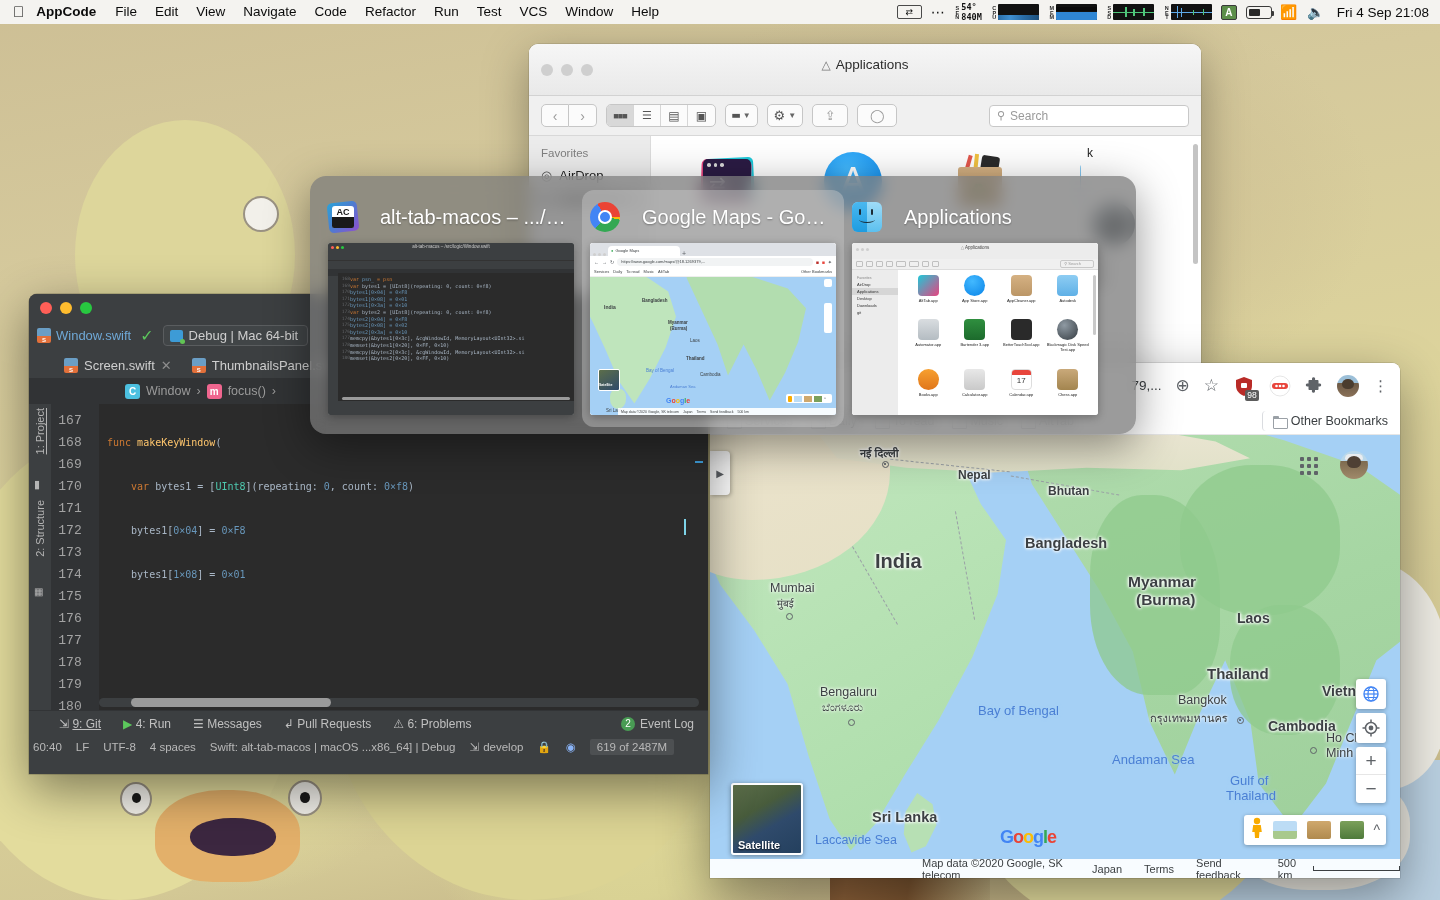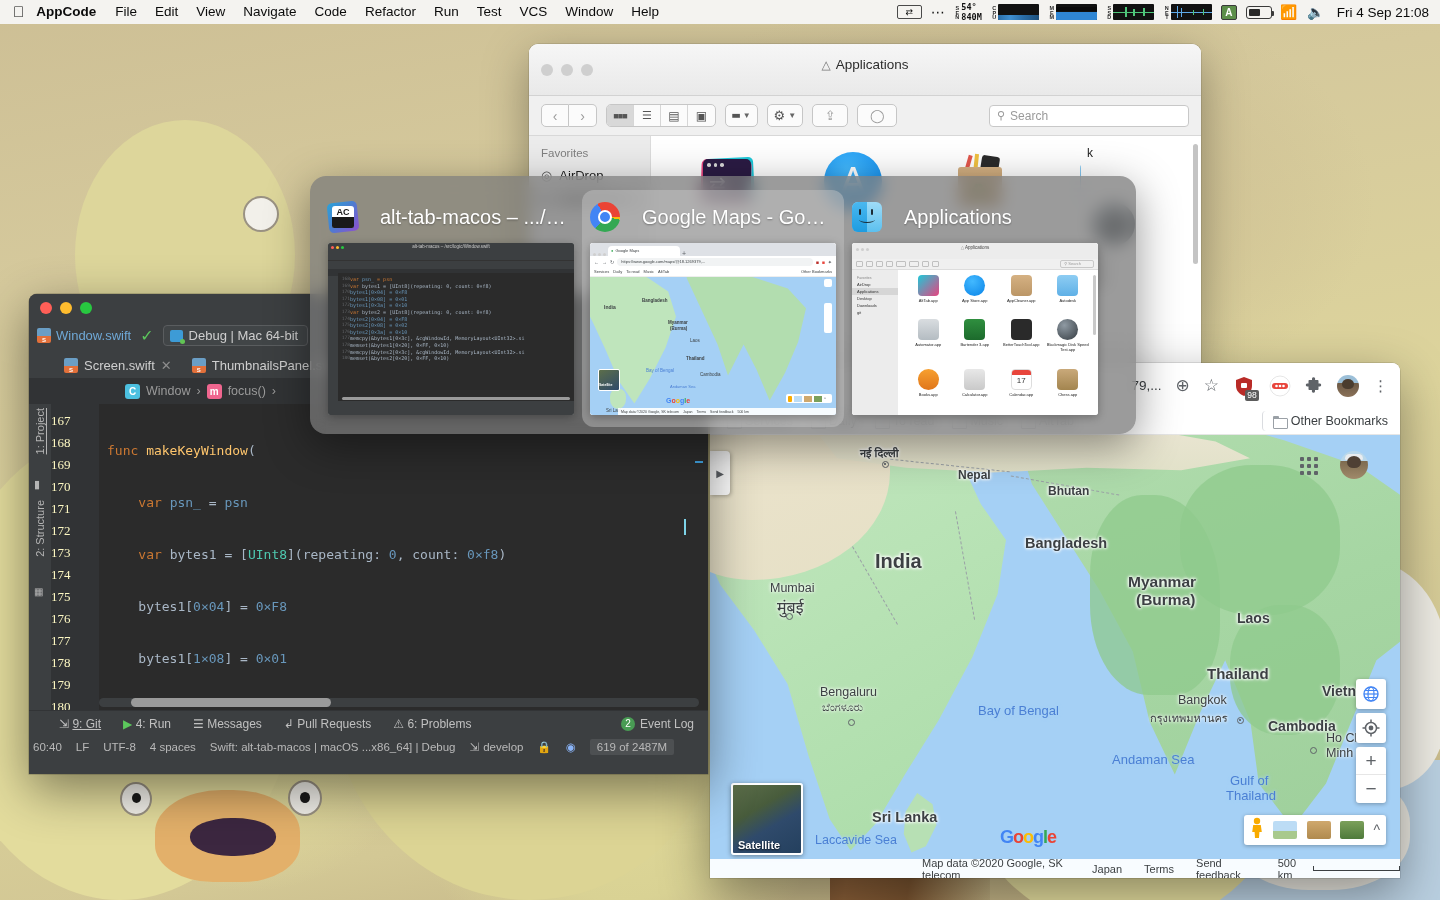--- a/index.html
+++ b/index.html
@@ -194,24 +194,24 @@
     font-size:10px;color:#fff;font-weight:600;}
   .bc-c{background:#4cc0e0;} .bc-m{background:#f0668f;}
   #appcode .editor {
     position:relative; background:#2b2b2b; height:306px; display:flex; overflow:hidden;
   }
   .toolbar-left {
     position:absolute; left:0; top:0; bottom:0; width:22px; background:#3c3f41; z-index:4;
     font-size:11px; color:#b5b5b5;
   }
   .vlabel { writing-mode:vertical-rl; transform:rotate(180deg); white-space:nowrap; }
-  .gutter { width:48px; background:#313335; padding-top:6px; text-align:left;
-    font-family:Liberation Serif, serif; font-size:13px; color:#fef9c3; margin-left:22px;}
+  .gutter { width:48px; background:#313335; padding-top:6px; text-align:center;
+    font-family:Liberation Mono, monospace; font-size:13px; color:#a3a3a3; margin-left:22px;}
   .gutter div { height:22px; line-height:22px; padding-right:10px; }
-  .code { flex:1; padding-top:6px; font-family:"DejaVu Sans Mono",monospace; font-size:13px; white-space:pre; }
+  .code { flex:1; padding-top:6px; font-family:"DejaVu Sans Mono",monospace; font-size:10px; white-space:pre; }
   .code div { height:22px; line-height:22px; padding-left:8px; } .id{color:#a9b7c6;} .hl{color:#6897bb;} .teal{color:#4ec9b0;} .orange{color:#cc7832;} .yellowc{color:#ffc66d;}
   .hscroll { position:absolute; left:70px; bottom:3px; width:600px; height:9px; background:#3c3f41; border-radius:5px;}
   .hscroll i { display:block; width:200px; height:9px; background:#9a9a9a; border-radius:5px; margin-left:32px;}
   .editor-marks { position:absolute; right:4px; top:0; bottom:0; width:10px; }
   .editor-marks i { position:absolute; right:1px; width:8px; height:2px; background:#3d9bd6; }
   .caret { position:absolute; right:22px; top:115px; width:2px; height:16px; background:#7dd3e8;}
   #appcode .statusbar1 {
     height:26px; background:#3c3f41; display:flex; align-items:center; gap:22px; padding-left:30px;
     font-size:12px; color:#c0c0c0; border-top:1px solid #323436;
   }
@@ -635,21 +635,21 @@
     <div class="mp-label" style="left:165px;top:115px;font-size:20px;">India</div>
     <div class="mp-label" style="left:418px;top:138px;font-size:15.5px;">Myanmar</div>
     <div class="mp-label" style="left:426px;top:156px;font-size:15.5px;">(Burma)</div>
     <div class="mp-label" style="left:527px;top:175px;font-size:14px;">Laos</div>
     <div class="mp-label" style="left:497px;top:230px;font-size:15px;">Thailand</div>
     <div class="mp-label" style="left:558px;top:283px;font-size:14px;">Cambodia</div>
     <div class="mp-label" style="left:612px;top:248px;font-size:14px;">Vietna</div>
     <div class="mp-label" style="left:162px;top:374px;font-size:14.5px;">Sri Lanka</div>
 
     <div class="mp-city" style="left:60px;top:146px;font-size:12.5px;">Mumbai</div>
-    <div class="mp-city" style="left:67px;top:161px;font-size:16px;">मुंबई</div>
+    <div class="mp-city" style="left:67px;top:161px;font-size:10px;">मुंबई</div>
     <div class="city-dot" style="left:76px;top:178px;"></div>
     <div class="mp-city" style="left:110px;top:250px;font-size:12.5px;">Bengaluru</div>
     <div class="mp-city" style="left:112px;top:266px;font-size:11px;">ಬೆಂಗಳೂರು</div>
     <div class="city-dot" style="left:138px;top:284px;"></div>
     <div class="mp-city" style="left:468px;top:258px;font-size:12.5px;">Bangkok</div>
     <div class="mp-city" style="left:440px;top:274px;font-size:11px;">กรุงเทพมหานคร</div>
     <div class="city-dot circled" style="left:527px;top:282px;"></div>
     <div class="mp-city" style="left:616px;top:296px;font-size:12.5px;">Ho Ch</div>
     <div class="mp-city" style="left:616px;top:311px;font-size:12.5px;">Minh C</div>
     <div class="city-dot" style="left:600px;top:312px;"></div>
@@ -785,21 +785,20 @@
       <div>175</div>
       <div>176</div>
       <div>177</div>
       <div>178</div>
       <div>179</div>
       <div>180</div>
 
     </div>
     <div class="code">
       <div><span class="orange">func </span><span class="yellowc">makeKeyWindow</span><span class="id">(</span></div>
-      <div><span class="orange">    var </span><span class="hl">psn_</span><span class="id"> = </span><span class="hl">psn</span></div>
       <div><span class="orange">    var </span><span class="id">bytes1 = [</span><span class="teal">UInt8</span><span class="id">](repeating: </span><span class="hl">0</span><span class="id">, count: </span><span class="hl">0×f8</span><span class="id">)</span></div>
       <div><span class="id">    bytes1[</span><span class="hl">0×04</span><span class="id">] = </span><span class="hl">0×F8</span></div>
       <div><span class="id">    bytes1[</span><span class="hl">1×08</span><span class="id">] = </span><span class="hl">0×01</span></div>
       
       
       
       
       
       
       

